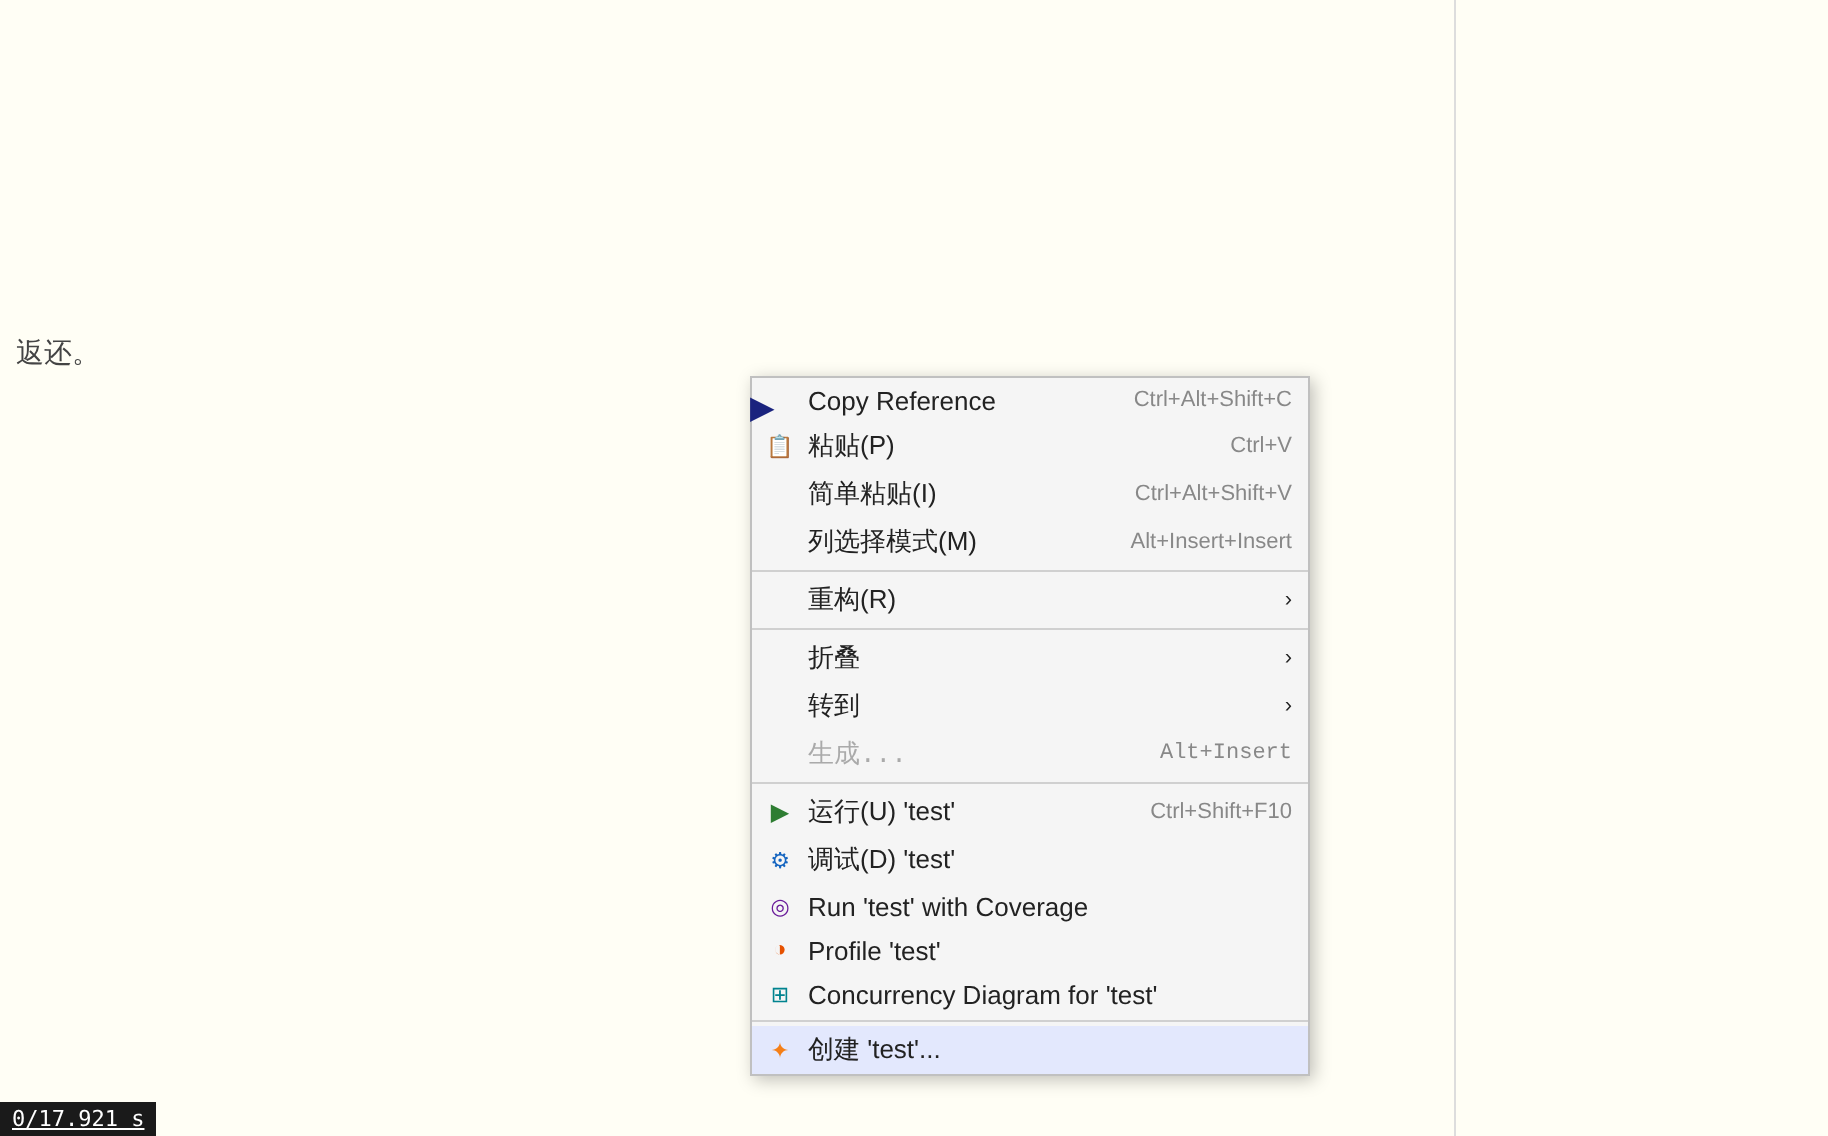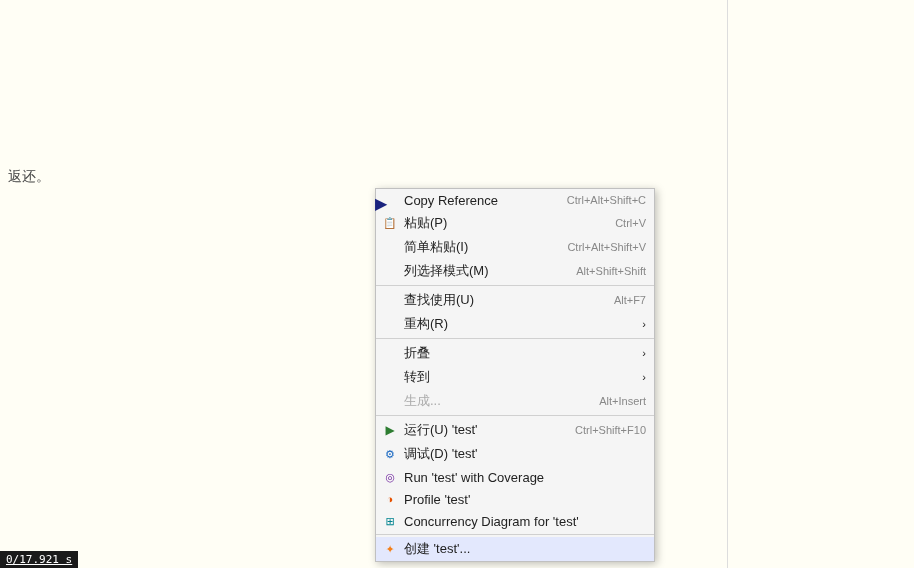--- a/index.html
+++ b/index.html
@@ -69,20 +69,21 @@
       padding: 3px 8px 3px 28px;
       cursor: pointer;
       position: relative;
       min-height: 22px;
       color: #222;
     }
 
     .menu-item.disabled {
       color: #aaa;
       cursor: default;
+      font-family: Liberation Mono, monospace;
     }
 
     .menu-item .item-label {
       flex: 1;
     }
 
     .menu-item .shortcut {
       color: #888;
       font-size: 11px;
       margin-left: 31px;
@@ -166,28 +167,23 @@
       <span class="shortcut">Ctrl+V</span>
     </div>
     <div class="menu-item">
       <span class="icon"></span>
       <span class="item-label">简单粘贴(I)</span>
       <span class="shortcut">Ctrl+Alt+Shift+V</span>
     </div>
     <div class="menu-item">
       <span class="icon"></span>
       <span class="item-label">列选择模式(M)</span>
-      <span class="shortcut">Alt+Shift+Shift</span>
-    </div>
-    <div class="menu-separator"></div>
-    <div class="menu-item">
-      <span class="icon"></span>
-      <span class="item-label">查找使用(U)</span>
-      <span class="shortcut">Alt+F7</span>
-    </div>
+      <span class="shortcut">Alt+Insert+Insert</span>
+    </div>
+    <div class="menu-separator"></div>
     <div class="menu-item">
       <span class="icon"></span>
       <span class="item-label">重构(R)</span>
       <span class="arrow">›</span>
     </div>
     <div class="menu-separator"></div>
     <div class="menu-item">
       <span class="icon"></span>
       <span class="item-label">折叠</span>
       <span class="arrow">›</span>

